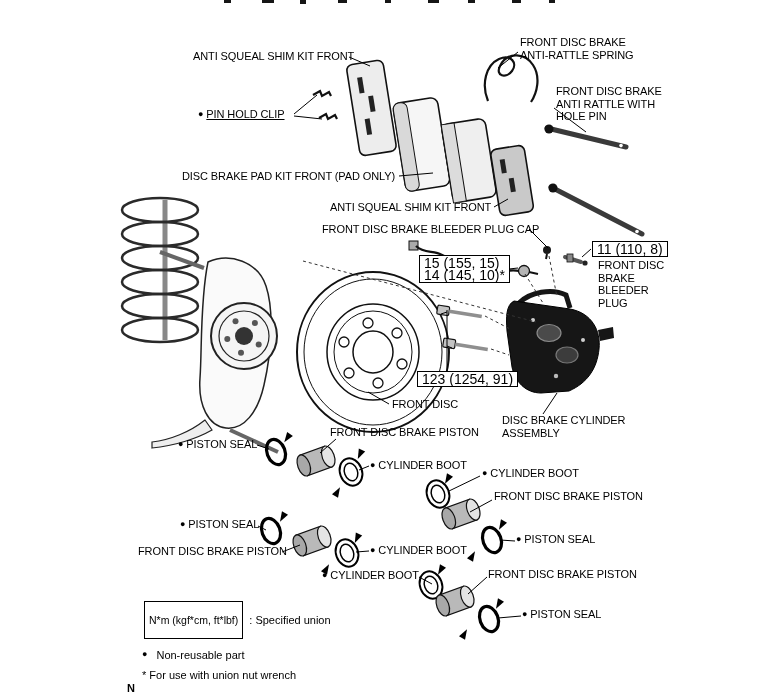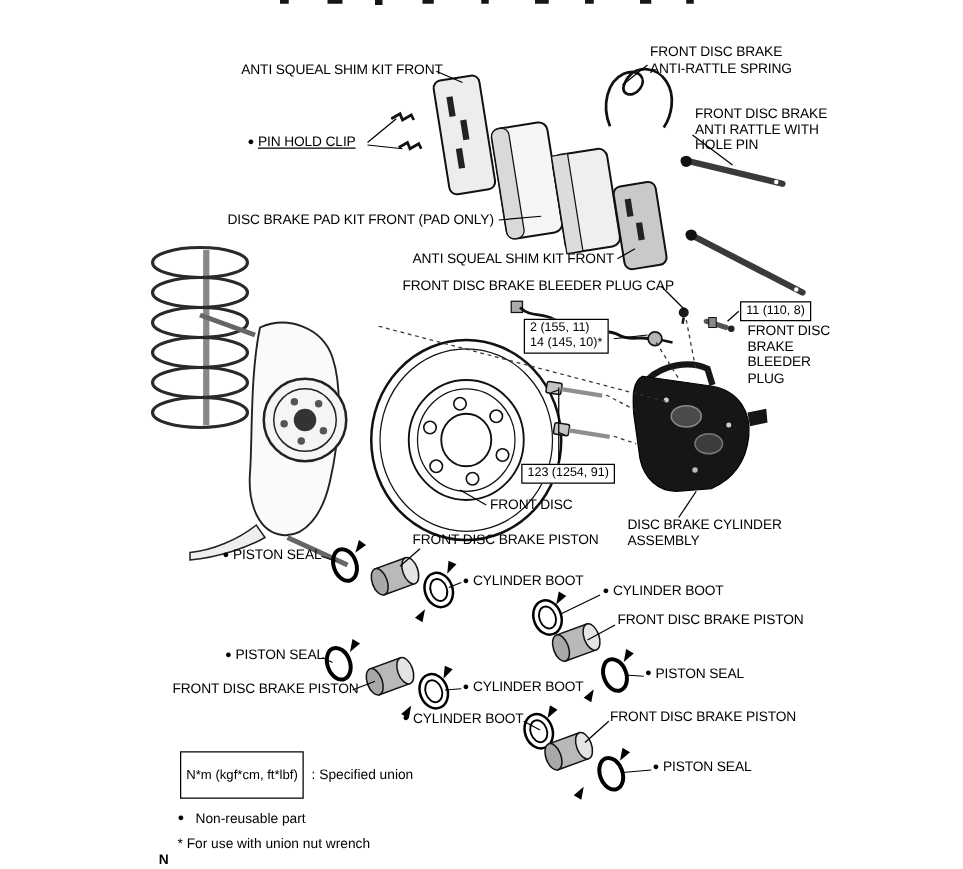--- a/index.html
+++ b/index.html
@@ -3,21 +3,21 @@
 <meta charset="utf-8">
 <style>
   html,body{margin:0;padding:0;background:#fff;}
   #canvas{position:relative;width:770px;height:695px;background:#ffffff;
     font-family:"Liberation Sans",sans-serif;color:#000;overflow:hidden;}
   #art{position:absolute;left:0;top:0;z-index:0;}
   .lbl{position:absolute;font-size:11px;line-height:12.5px;white-space:pre-line;
     letter-spacing:-0.1px;z-index:2;}
   .lbl.bold{font-weight:bold;}
   .b{display:inline-block;font-size:9px;margin-right:3px;transform:translateY(-1px);}
-  .tqbox{position:absolute;border:1px solid #000;background:#fff;font-size:10px;
+  .tqbox{position:absolute;border:1px solid #000;background:#fff;font-size:14px;
     line-height:12px;padding:1px 4px;z-index:2;white-space:nowrap;}
   .legend-row{position:absolute;display:flex;align-items:center;gap:6px;
     font-size:11px;z-index:2;white-space:nowrap;}
   .tq-unit{border:1px solid #000;padding:12px 4px;font-size:10.5px;background:#fff;}
   .garrow{fill:#000;}
   .seal{fill:none;stroke:#000;stroke-width:3.2;}
   .bootO{fill:none;stroke:#000;stroke-width:2;}
   .bootI{fill:none;stroke:#000;stroke-width:1.5;}
   .leader{stroke:#000;stroke-width:1;}
   .dashl{stroke:#333;stroke-width:1;stroke-dasharray:3 3;}
@@ -263,21 +263,21 @@
 <div class="lbl" style="left:520px;top:36px;">FRONT DISC BRAKE
 ANTI-RATTLE SPRING</div>
 
 <div class="lbl" style="left:556px;top:85px;">FRONT DISC BRAKE
 ANTI RATTLE WITH
 HOLE PIN</div>
 
 <div class="lbl" style="left:322px;top:223px;">FRONT DISC BRAKE BLEEDER PLUG CAP</div>
 
 <div class="tqbox" style="left:419px;top:255px;">
-  <div>2 (155, 11)</div>
+  <div>15 (155, 15)</div>
   <div>14 (145, 10)*</div>
 </div>
 
 <div class="tqbox" style="left:592px;top:241px;">11 (110, 8)</div>
 
 <div class="lbl" style="left:598px;top:259px;">FRONT DISC
 BRAKE
 BLEEDER
 PLUG</div>
 

